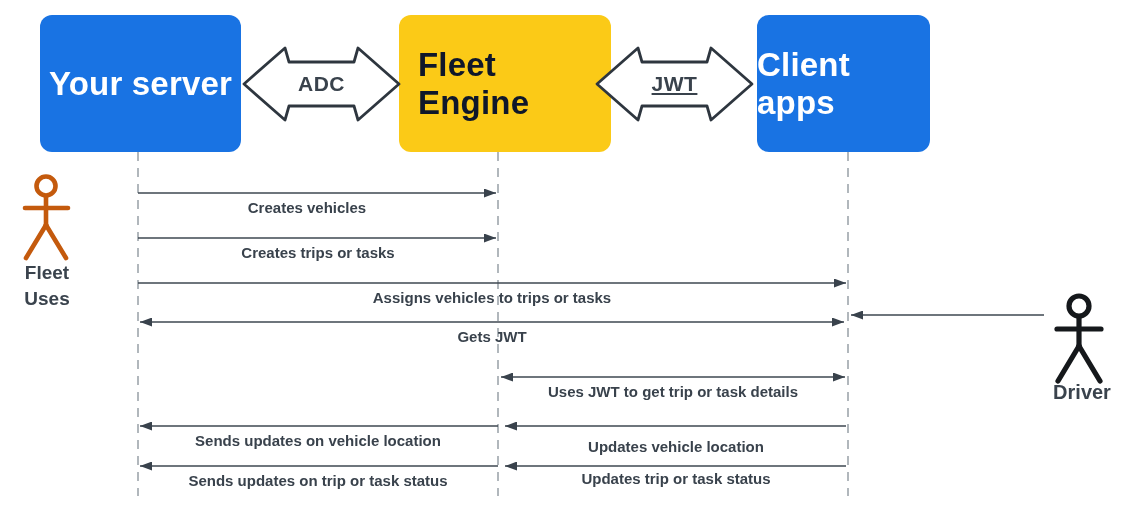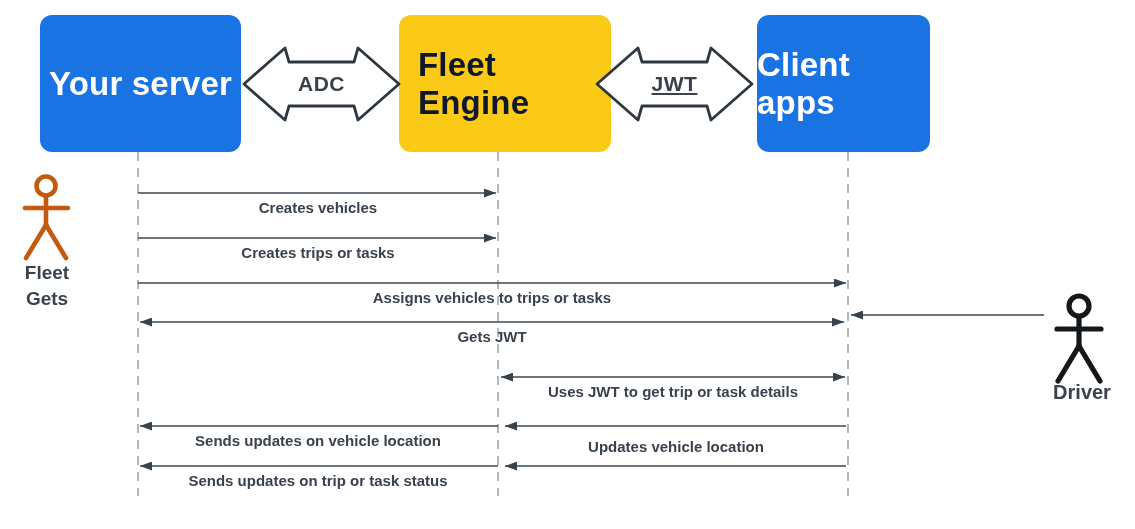--- a/index.html
+++ b/index.html
@@ -105,25 +105,26 @@
     <span>ADC</span>
   </div>
 
   <svg class="fat-arrow" id="fat-jwt" viewBox="0 0 161 78" xmlns="http://www.w3.org/2000/svg">
     <path d="M3,39 L44,3 L48,17 L113,17 L117,3 L158,39 L117,75 L113,61 L48,61 L44,75 Z" fill="#ffffff" stroke="#2E363F" stroke-width="2.8" stroke-linejoin="round"></path>
   </svg>
   <div class="fat-arrow-label" id="lbl-jwt">
     <span>JWT</span>
   </div>
 
-  <div class="actor-caption" id="caption-admin">Fleet Gets</div>
+  <div class="actor-caption" id="caption-admin">Fleet Uses</div>
   <div class="actor-caption" id="caption-driver">Driver</div>
 
-  <div class="msg" style="left:318px;top:199px;text-align:right;">Creates vehicles</div>
+  <div class="msg" style="left:307px;top:199px;text-align:right;">Creates vehicles</div>
   <div class="msg" style="left:318px;top:244px;">Creates trips or tasks</div>
   <div class="msg" style="left:492px;top:289px;">Assigns vehicles to trips or tasks</div>
   <div class="msg" style="left:492px;top:328px;">Gets JWT</div>
   <div class="msg" style="left:673px;top:383px;">Uses JWT to get trip or task details</div>
   <div class="msg" style="left:318px;top:432px;text-align:right;">Sends updates on vehicle location</div>
   <div class="msg" style="left:676px;top:430px;margin-top:8px;">Updates vehicle location</div>
   <div class="msg" style="left:318px;top:472px;">Sends updates on trip or task status</div>
+  <div class="msg" style="left:676px;top:470px;">Updates trip or task status</div>
 
 </div>
 
 </body></html>

